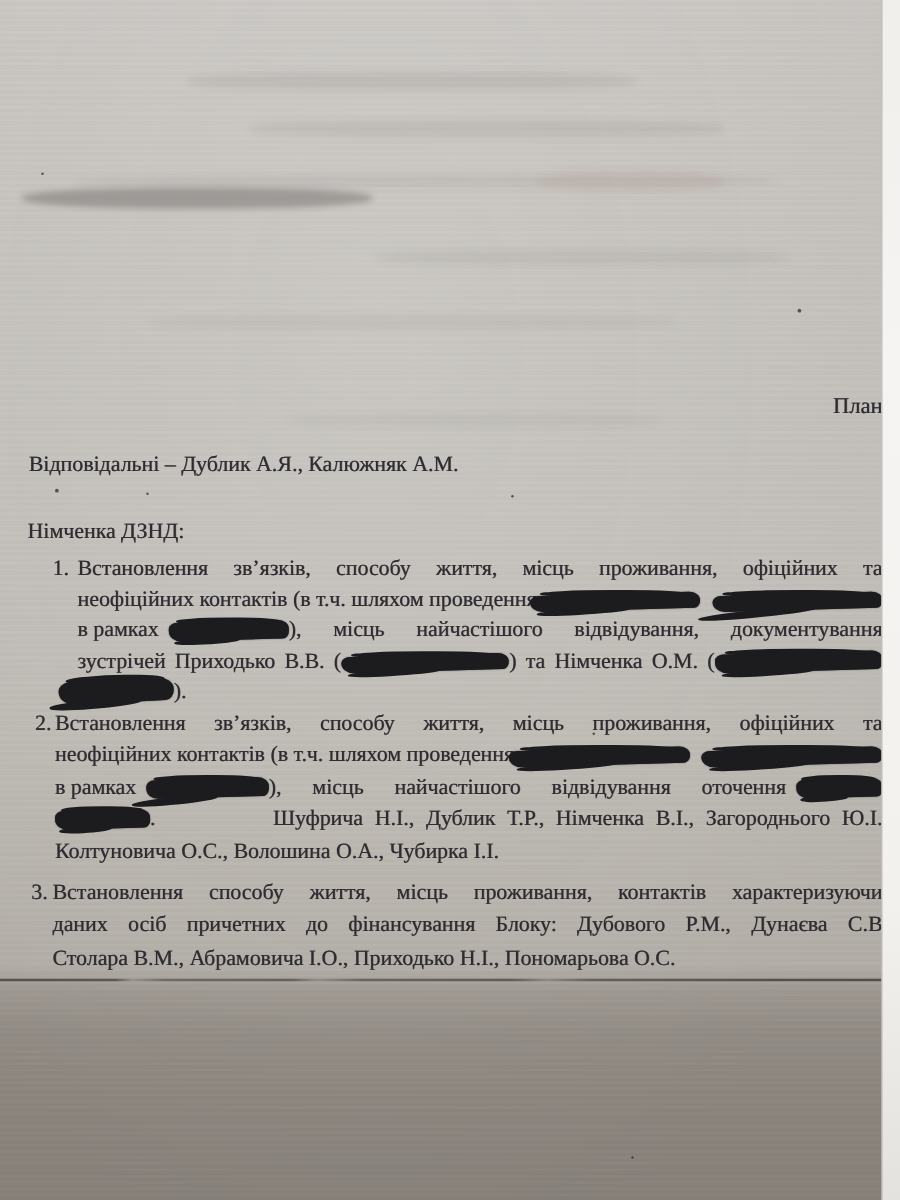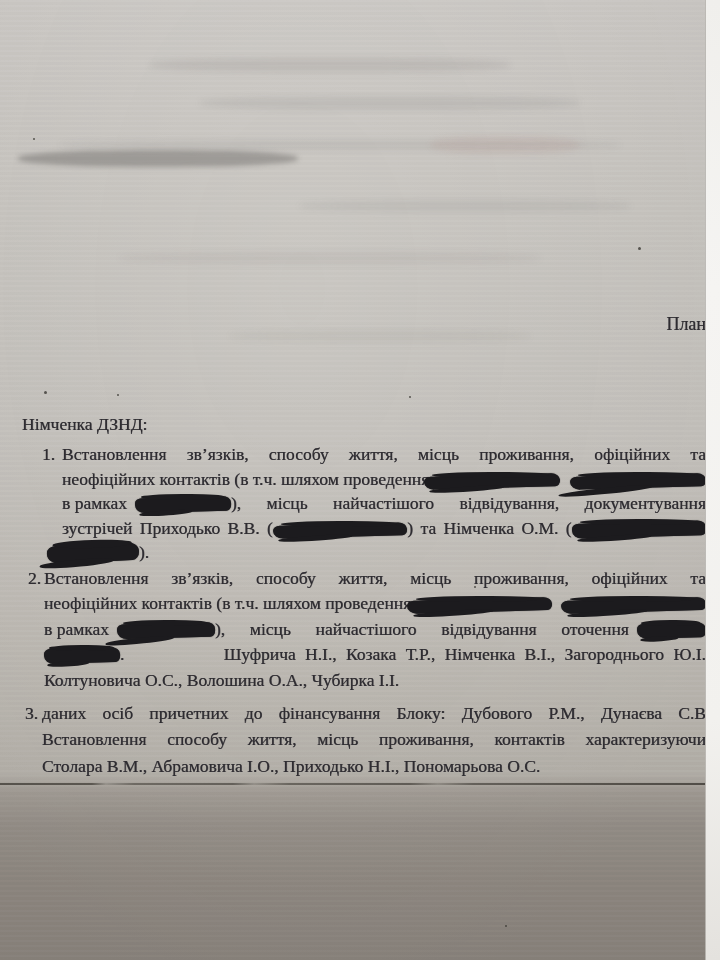--- a/index.html
+++ b/index.html
@@ -115,20 +115,21 @@
   <div class="speck" style="left:117px;top:394px;width:2px;height:2px"></div>
   <div class="speck" style="left:409px;top:396px;width:2px;height:2px"></div>
   <div class="speck" style="left:33px;top:138px;width:2px;height:2px"></div>
   <div class="speck" style="left:474px;top:586px;width:2px;height:2px"></div>
   <div class="speck" style="left:505px;top:925px;width:2px;height:2px"></div>
 
   <div class="page">
 
     <div class="title">План</div>
 
+    <div class="resp">Відповідальні – Дублик А.Я., Калюжняк А.М.</div>
 
     <div class="tasks">Німченка ДЗНД:</div>
 
     <div class="item item1">
       <span class="num">1.</span>
       <div class="ln j"><span>Встановлення зв’язків, способу життя, місць проживання, офіційних та</span></div>
       <div class="ln f">
         <span class="t">неофіційних контактів (в т.ч. шляхом проведення</span>
           <span class="redact grow b110" style="margin-left:-5px"></span>
           <span class="redact grow b124 tail" style="margin-left:9px"></span>
@@ -158,29 +159,29 @@
           <span class="redact grow b118" style="margin-left:9px"></span>
       </div>
       <div class="ln f">
         <span class="t">в рамках</span>
           <span class="redact fix b98 h16 tail" style="margin-left:8px"></span>
           <span class="t ws3 sp" style="text-align:justify;text-align-last:justify">), місць найчастішого відвідування оточення</span>
           <span class="redact grow b56 h16" style="margin-left:8px"></span>
       </div>
       <div class="ln f" style="justify-content:space-between">
         <span><span class="redact fix b76 h16"></span><span>.</span></span>
-        <span class="t ws5">Шуфрича Н.І., Козака Т.Р., Німченка В.І., Загороднього Ю.І.</span>
+        <span class="t ws5">Шуфрича Н.І., Дублик Т.Р., Німченка В.І., Загороднього Ю.І.</span>
       </div>
       <div class="ln"><span>Колтуновича О.С., Волошина О.А., Чубирка І.І.</span></div>
     </div>
 
     <div class="item item3">
       <span class="num">3.</span>
+      <div class="ln j"><span>Встановлення способу життя, місць проживання, контактів характеризуючи</span></div>
       <div class="ln j"><span>даних осіб причетних до фінансування Блоку: Дубового Р.М., Дунаєва С.В</span></div>
-      <div class="ln j"><span>Встановлення способу життя, місць проживання, контактів характеризуючи</span></div>
       <div class="ln"><span>Столара В.М., Абрамовича І.О., Приходько Н.І., Пономарьова О.С.</span></div>
     </div>
 
   </div>
 
   <div class="rule"></div>
   <div class="strip"></div>
 
 </div>
 

